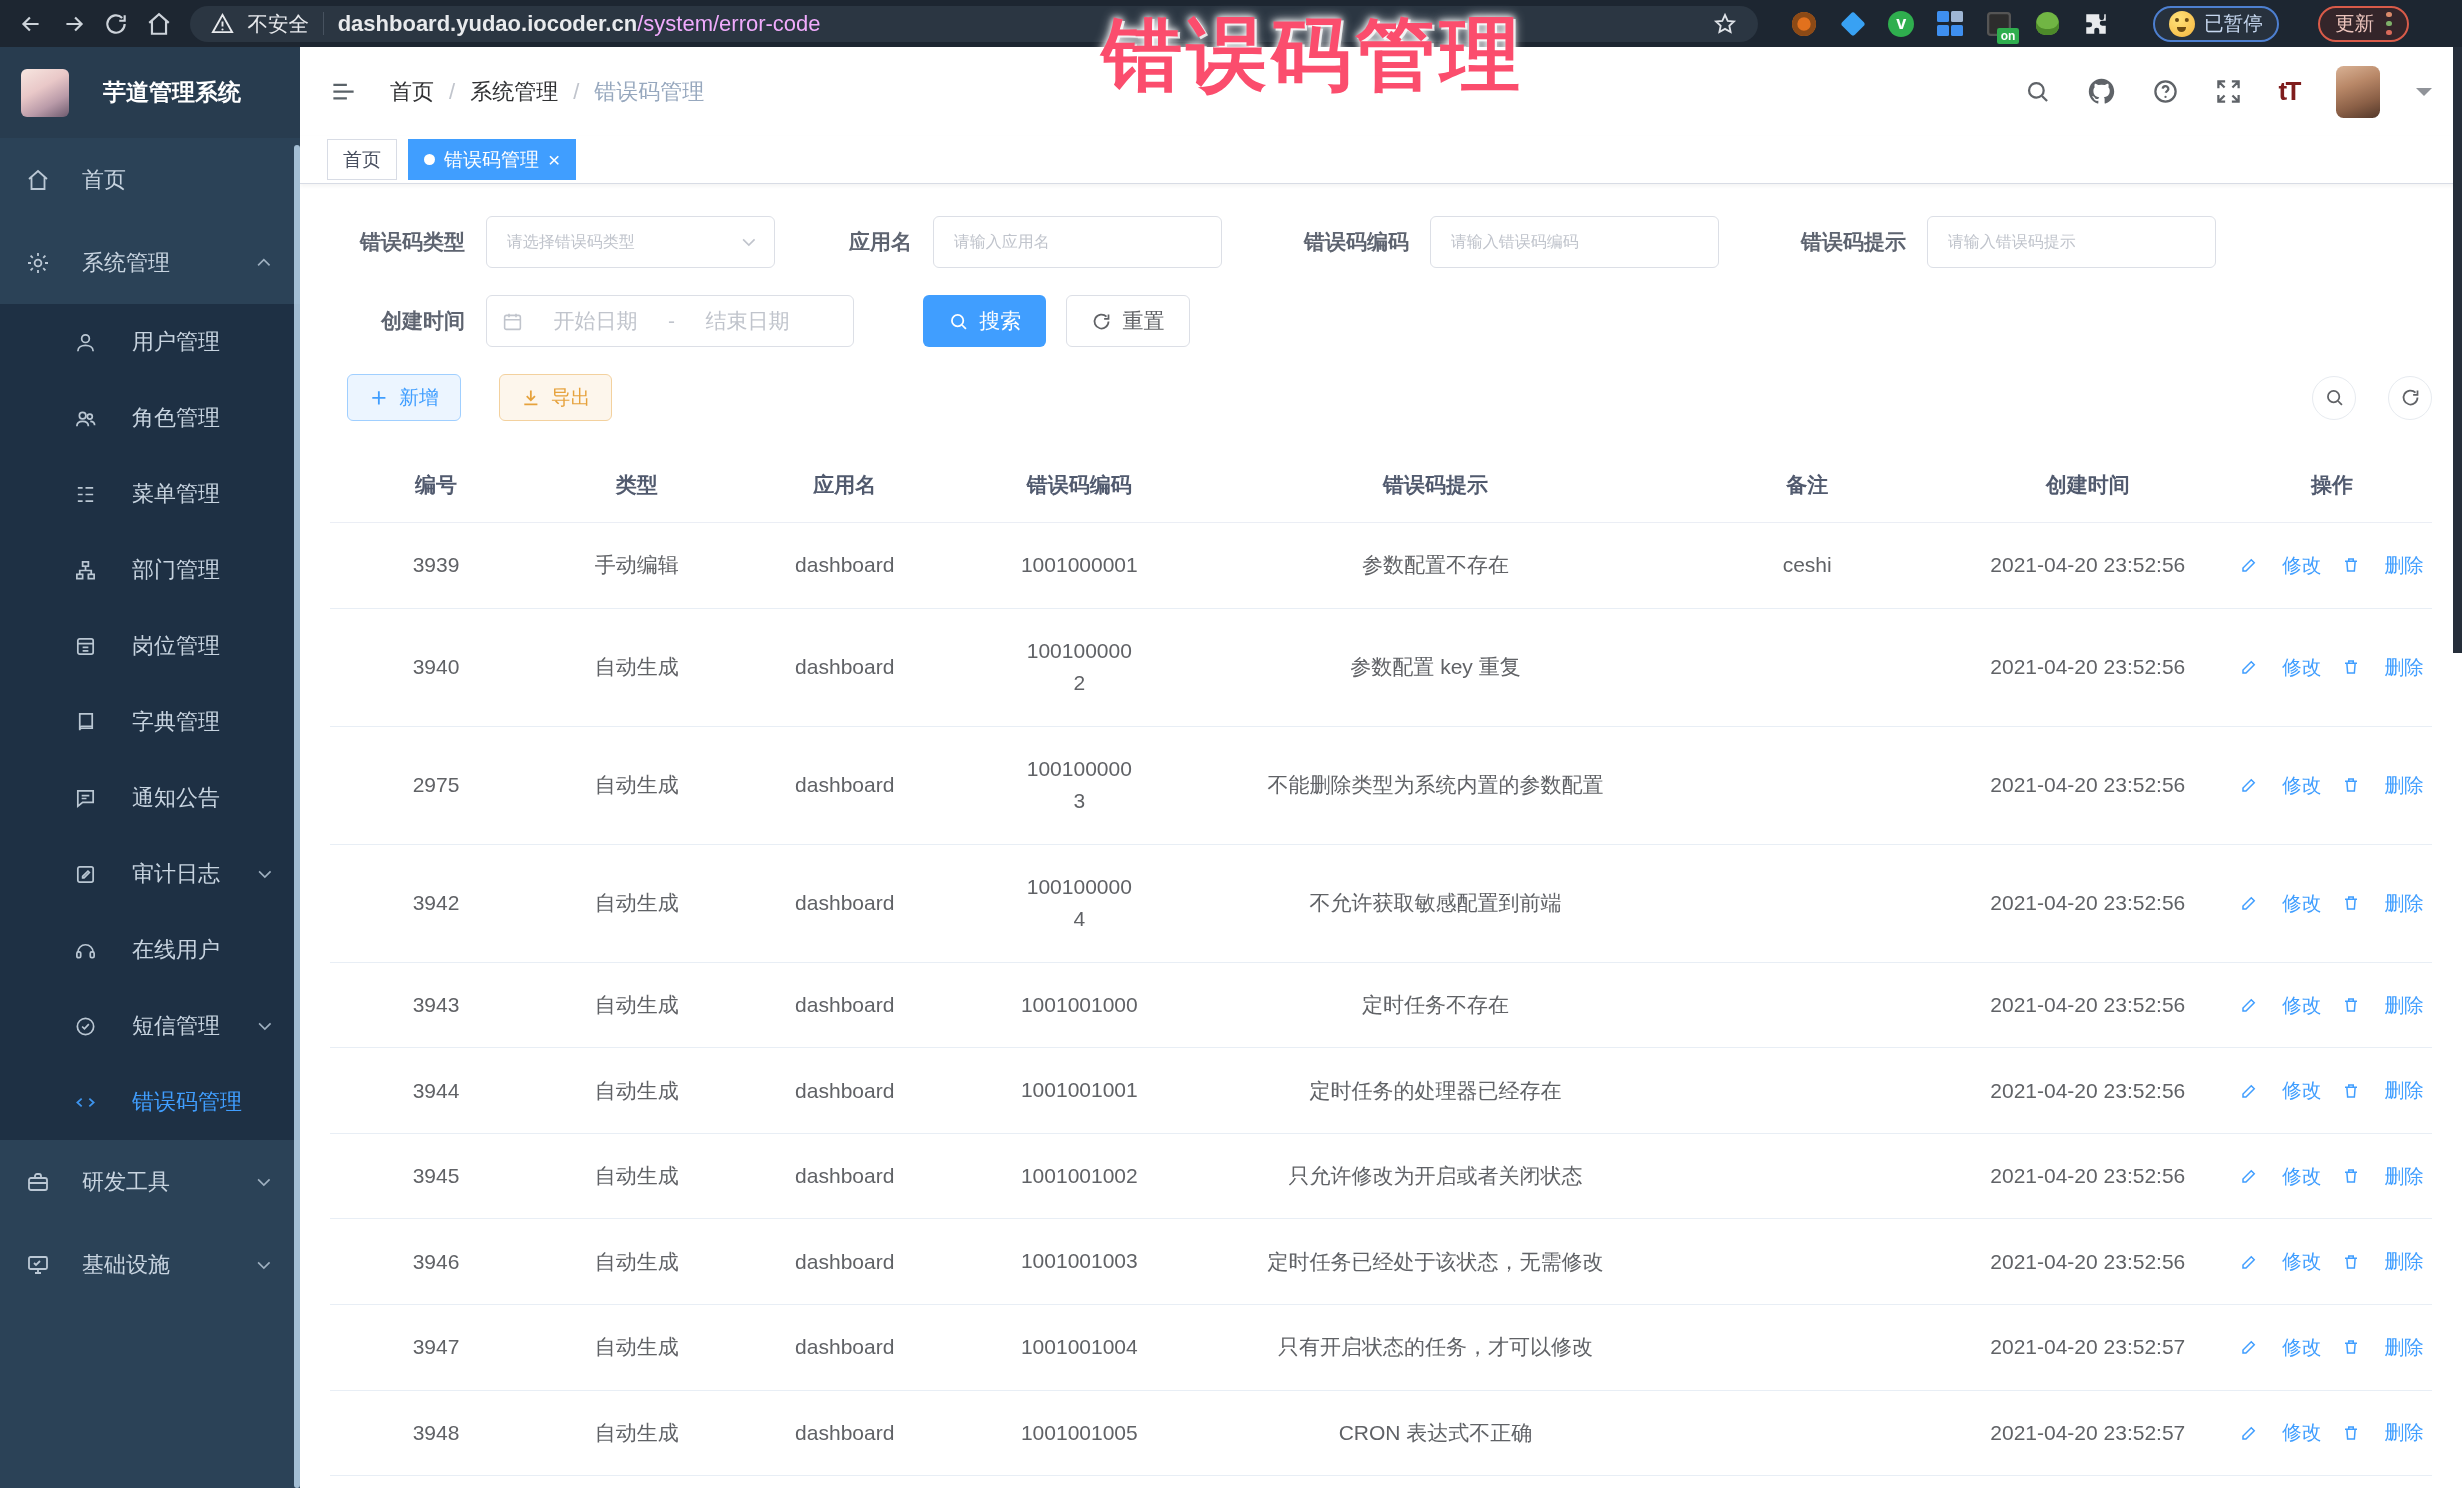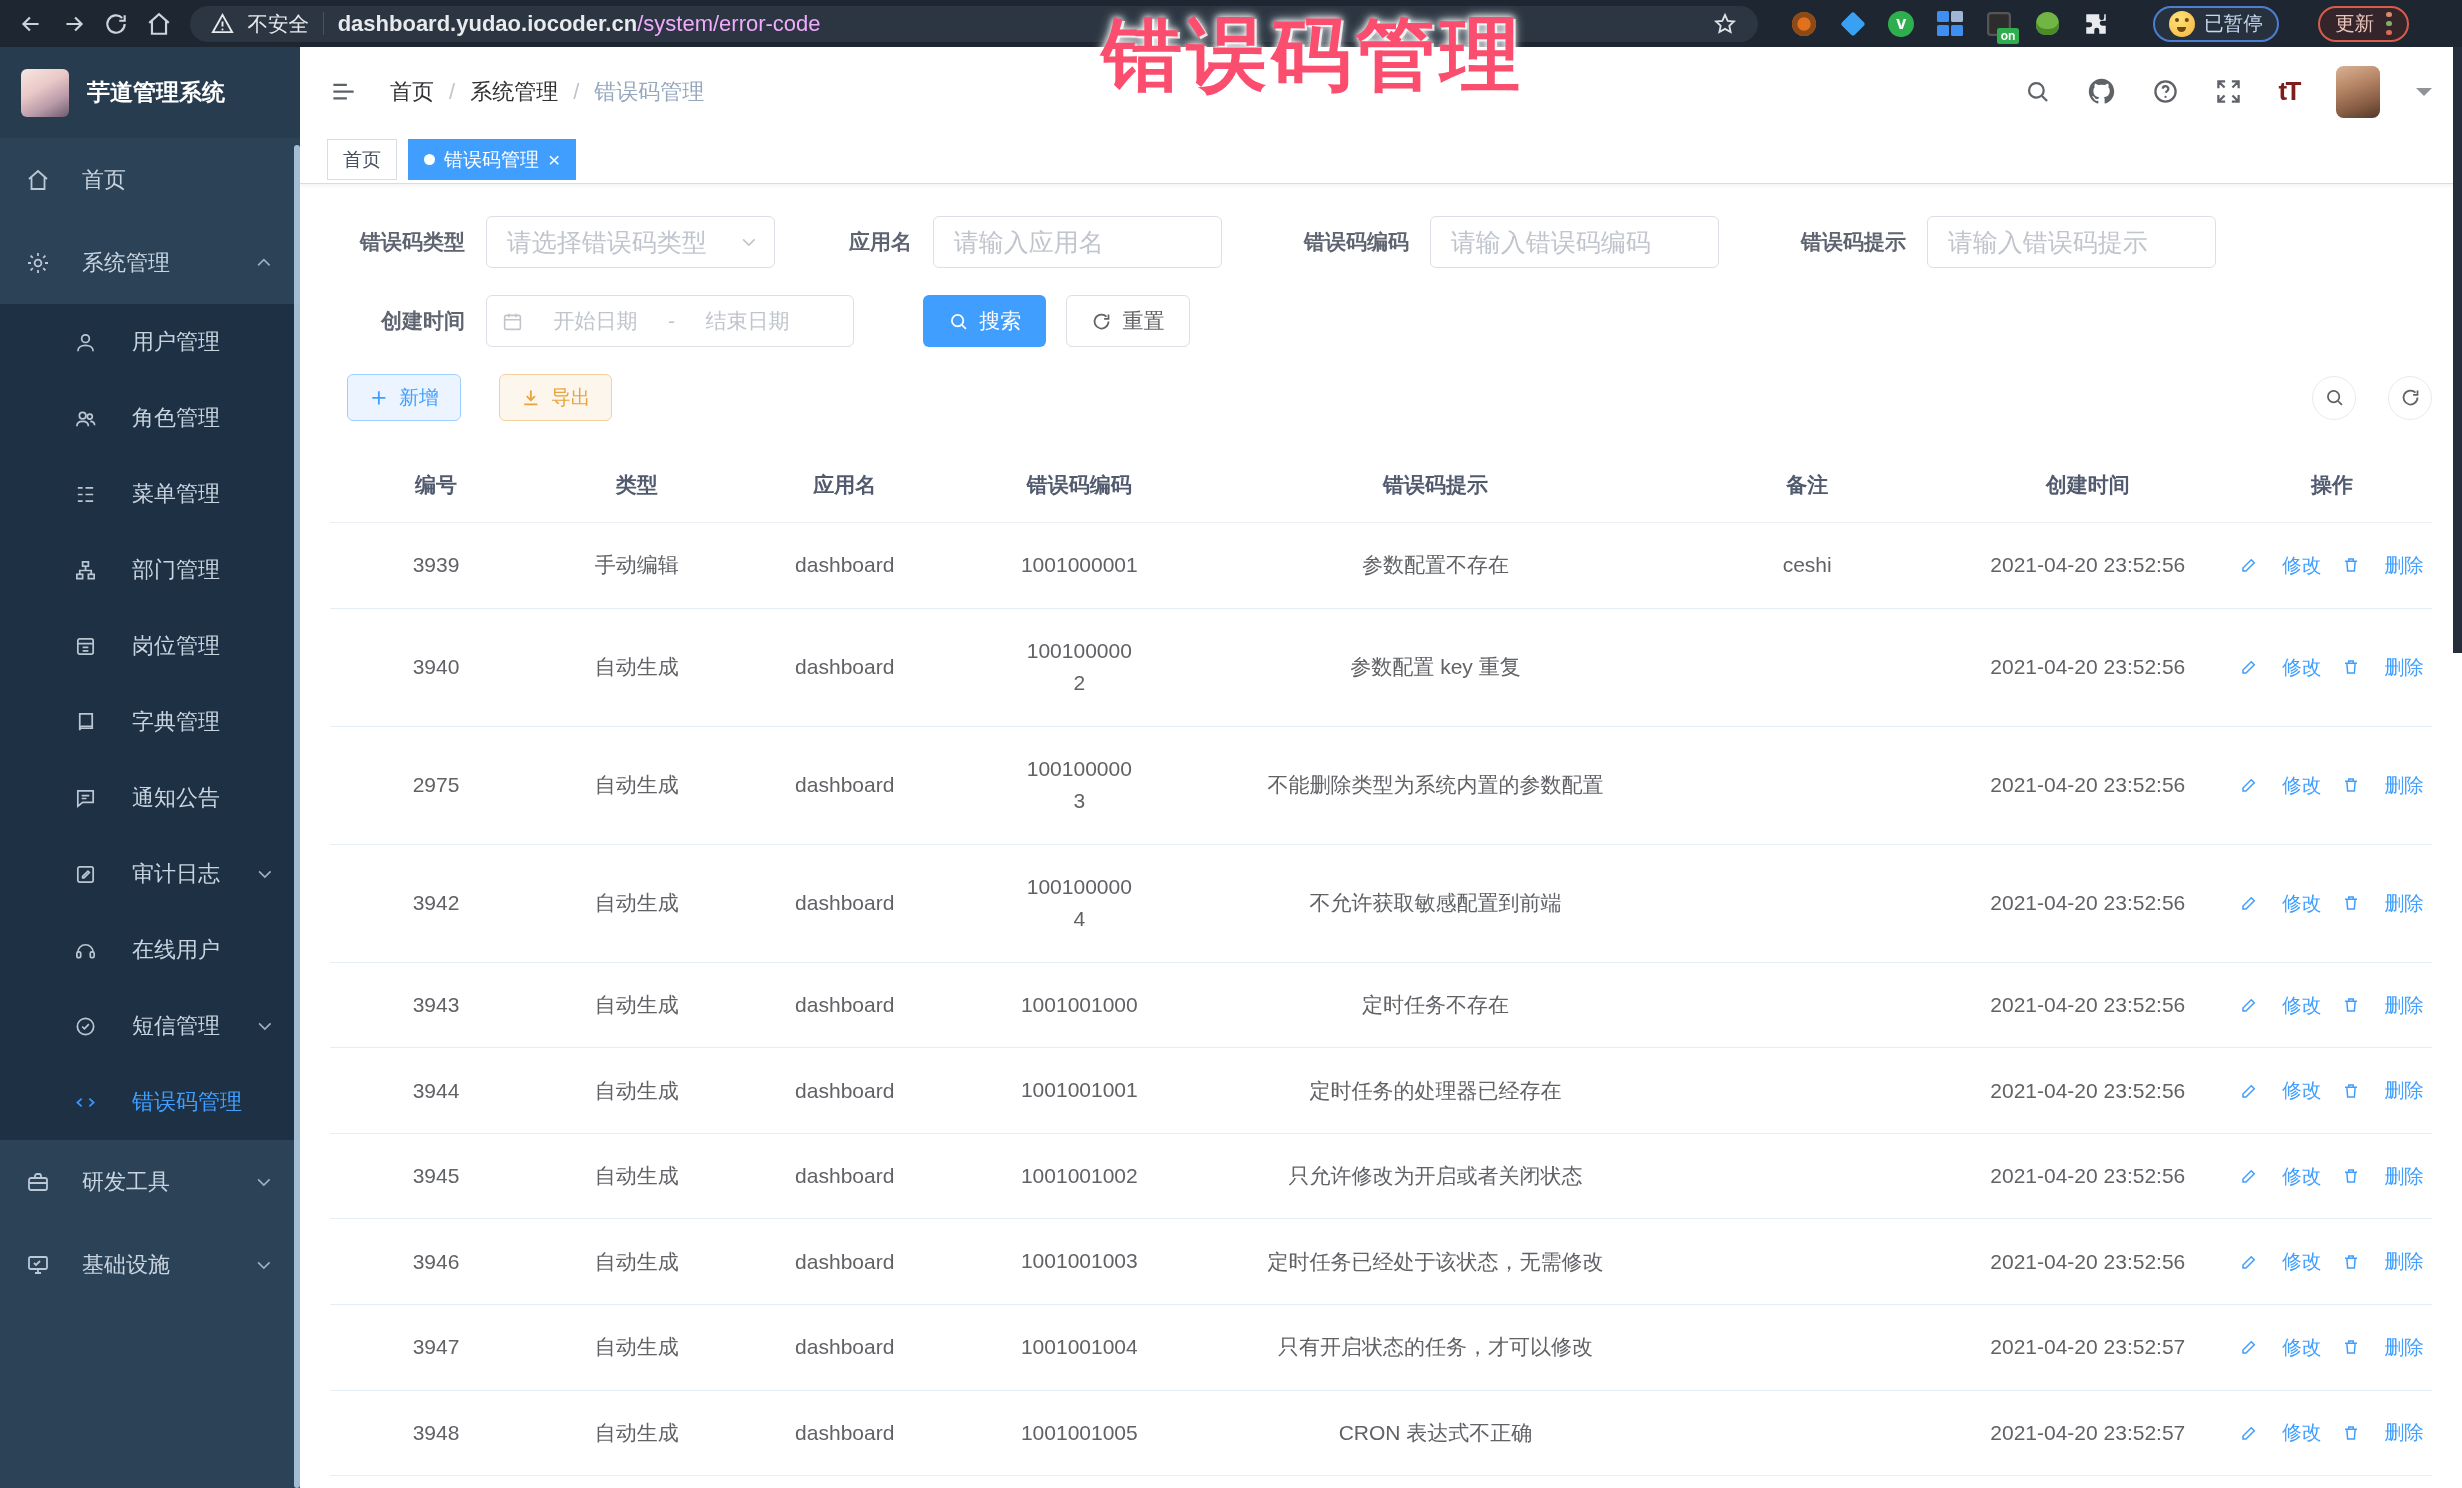--- a/index.html
+++ b/index.html
@@ -46,21 +46,21 @@
   .dots i { width:5.3px; height:5.3px; border-radius:50%; display:block; }
   .dots i:nth-child(1){ background:#d98a6a; } .dots i:nth-child(2){ background:#7fb069; } .dots i:nth-child(3){ background:#d96a5a; }
 
   
   .annotation { position:absolute; left:1102px; top:1.5px; font-size:80px; font-weight:700; color:#fb4d6d;
                 letter-spacing:4.5px; z-index:60; pointer-events:none;
                 text-shadow:0 0 6px #fff, 0 0 12px rgba(255,255,255,.95), 2.3px 2.3px 0 rgba(255,255,255,.8); }
 
   
   .sidebar { position:absolute; top:47px; left:0; width:300px; bottom:0; background:#2b4257; z-index:5; }
-  .logo-row { height:91px; display:flex; align-items:center; padding:0 21px; gap:18px; background:#283c4f; }
+  .logo-row { height:91px; display:flex; align-items:center; padding:0 21px; gap:34px; background:#283c4f; }
   .logo-img { width:48px; height:48px; border-radius:6px;
               background:linear-gradient(150deg,#f7e6e0 0%,#e9c8c8 40%,#b99aa8 70%,#6c5a6e 100%); }
   .logo-title { color:#fff; font-size:23px; font-weight:bold; }
   .menu-item { height:83px; display:flex; align-items:center; color:#c8d4e0; font-size:22px;
                padding:0 26px; gap:32px; cursor:pointer; }
   .menu-item .mi-label { flex:0 0 auto; }
   .menu-item .arrow { margin-left:auto; color:#9fb0c0; }
   .submenu { background:#1e3044; }
   .submenu .menu-item { height:76px; padding-left:74px; gap:35px; }
   .menu-item.active { color:#409eff; }
@@ -92,21 +92,21 @@
   .tag .close { font-size:21px; line-height:1; }
 
   .content { padding:32px 30px 0 30px; }
 
   
   .frow { display:flex; align-items:center; margin-bottom:27px; }
   .fgroup { display:flex; align-items:center; margin-right:52px; }
   .flabel { font-size:21px; color:#5e6470; font-weight:700; text-align:right; margin-right:21px; white-space:nowrap; }
   .w170 { width:135px; } .w110 { width:85px; }
   .ctl { position:relative; display:flex; align-items:center; }
-  .inp { width:289px; height:52px; border:1.5px solid #dcdfe6; border-radius:6px; font-size:25px; color:#606266;
+  .inp { width:289px; height:52px; border:1.5px solid #dcdfe6; border-radius:6px; font-size:16px; color:#606266;
          padding:0 19.7px; outline:none; font-family:inherit; background:#fff; }
   .inp::placeholder { color:#c0c4cc; }
   .sel-arrow { position:absolute; right:16.7px; color:#c0c4cc; pointer-events:none; }
   .date-box { width:368px; height:52px; border:1.5px solid #dcdfe6; border-radius:6px; display:flex;
               align-items:center; padding:0 15px; gap:9px; color:#c0c4cc; font-size:21px; background:#fff; }
   .date-box .cal { color:#c0c4cc; }
   .date-inp { border:none; width:127px; text-align:center; font-size:21px; color:#606266; font-family:inherit; outline:none; }
   .date-inp::placeholder { color:#c0c4cc; }
   .btn { display:inline-flex; align-items:center; justify-content:center; gap:10.6px; height:52px; padding:0 24px;
          border-radius:6px; font-size:21px; border:1.5px solid transparent; cursor:pointer; font-family:inherit;margin-left:17px; }

